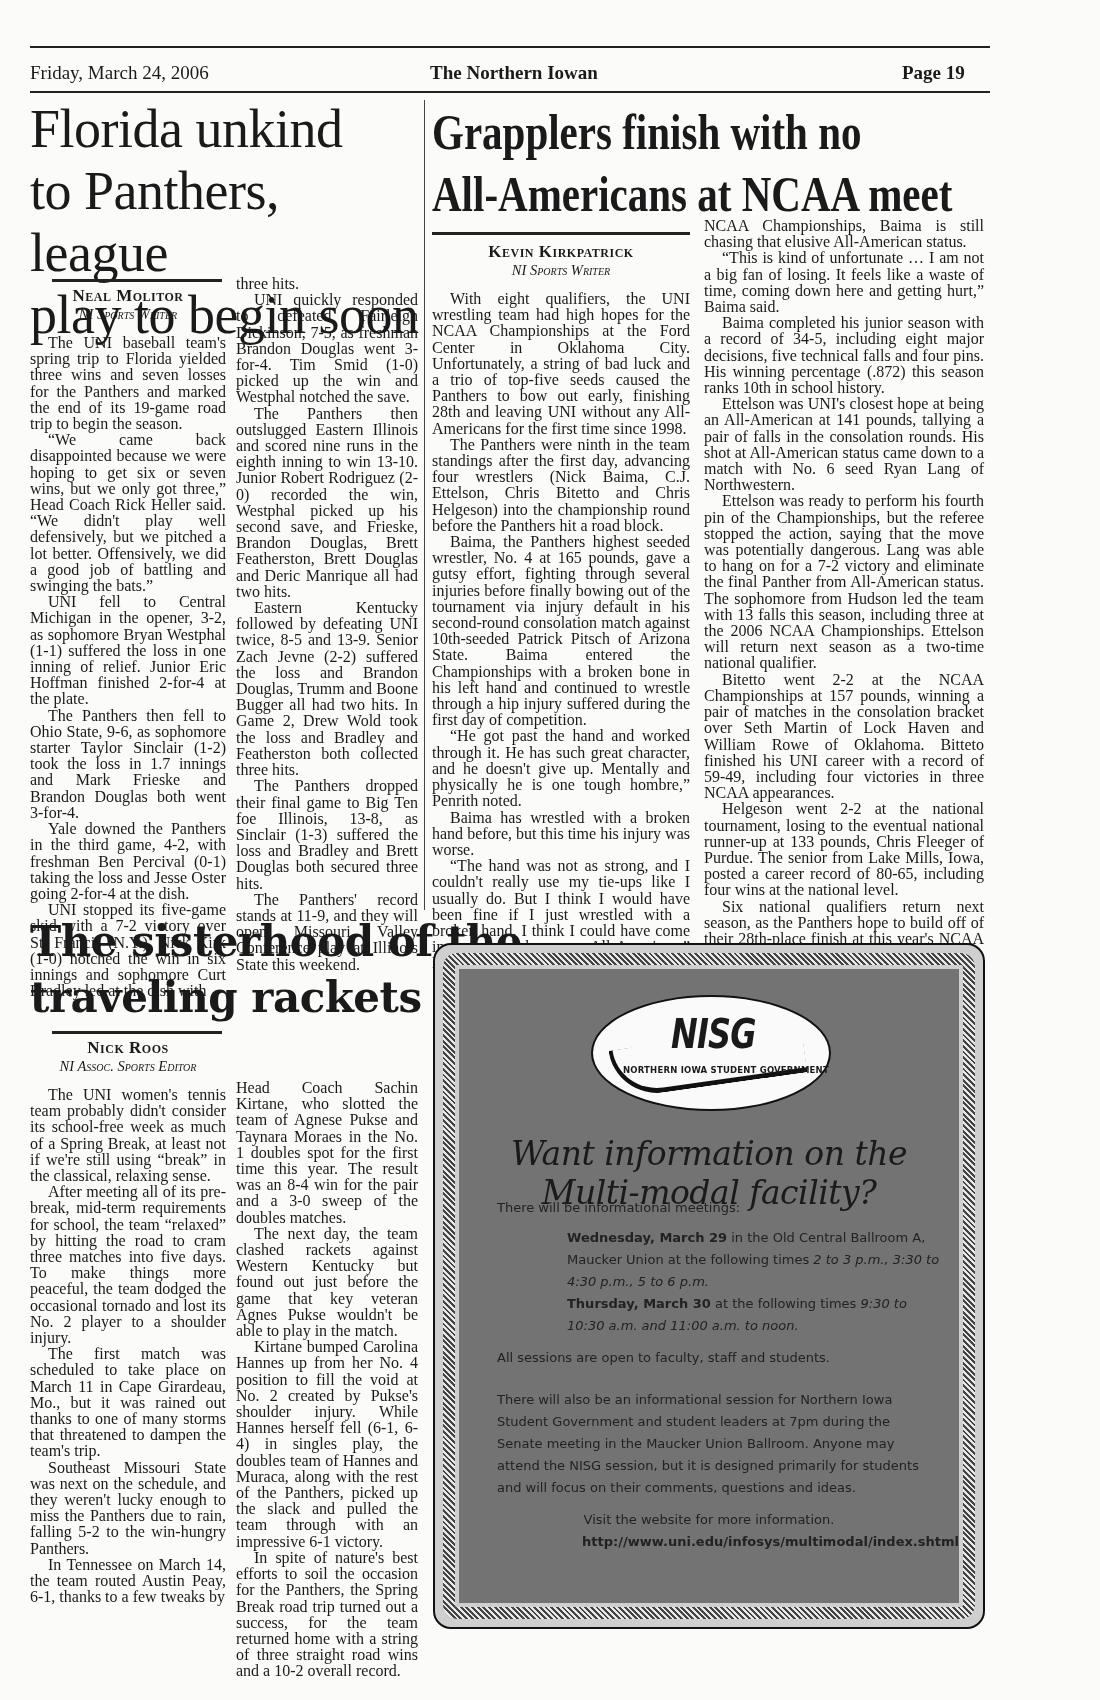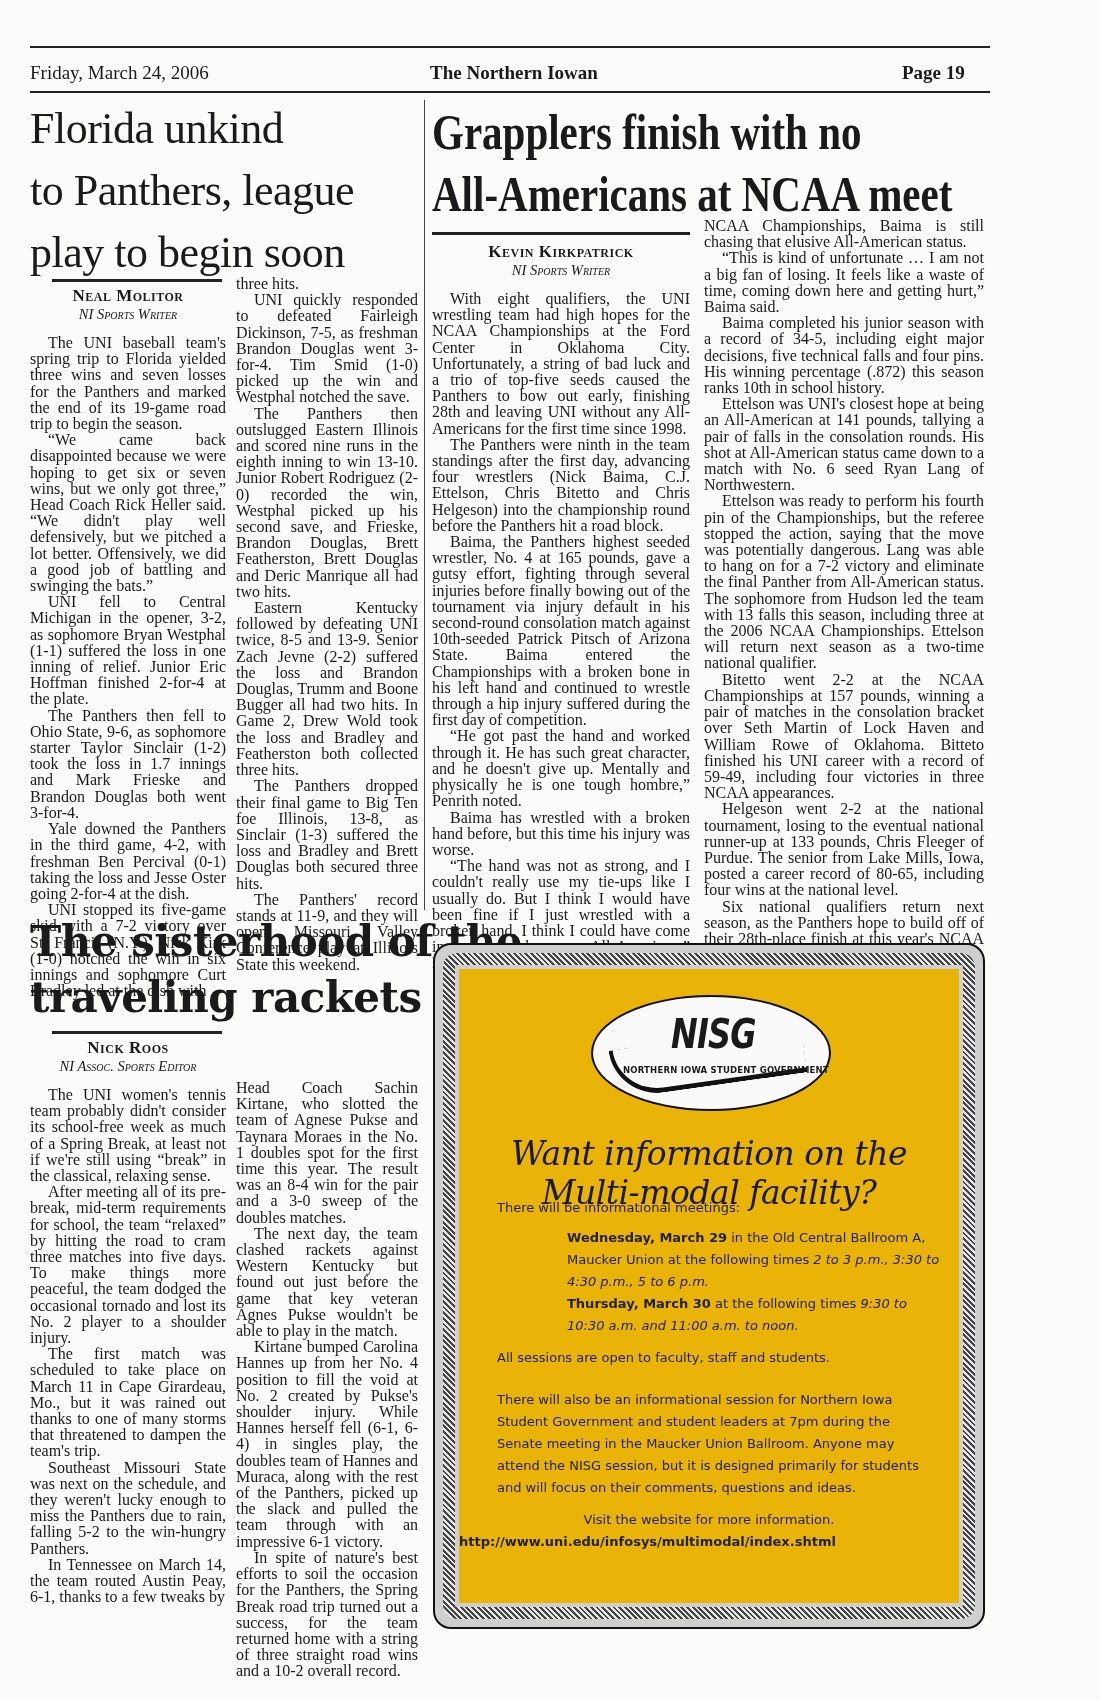--- a/index.html
+++ b/index.html
@@ -5,32 +5,32 @@
   html, body { margin:0; padding:0; }
   body { width:1100px; height:1700px; background:#fbfbf9; position:relative; overflow:hidden; color:#1a1a1a; font-family:"DejaVu Serif", serif; }
   .abs { position:absolute; }
   .rule { position:absolute; background:#222; }
   .hdr { position:absolute; top:60px; height:26px; font-family:"Liberation Serif", serif; font-size:19px; line-height:26px; }
   .p { font-family:"Liberation Serif", serif; font-size:16px; line-height:16.2px; text-align:justify; margin:0; text-indent:0; }
   .p.ind { text-indent:18px; }
   .col { position:absolute; }
   .byname { font-family:"Liberation Serif", serif; font-variant:small-caps; font-weight:bold; font-size:17px; text-align:center; letter-spacing:0.5px; }
   .bytitle { font-family:"Liberation Serif", serif; font-style:italic; font-variant:small-caps; font-size:14.5px; text-align:center; margin-bottom:12px; }
-  .h1-light { font-family:"Liberation Serif", serif; font-weight:normal; font-size:44px; line-height:62px; letter-spacing:-0.5px; }
+  .h1-light { font-family:"Liberation Serif", serif; font-weight:normal; font-size:54px; line-height:62px; letter-spacing:-0.5px; }
   .h1-bold-cond { font-family:"Liberation Serif", serif; font-weight:bold; font-size:50px; line-height:62px; transform:scaleX(0.82); transform-origin:left top; white-space:nowrap; }
   .h1-bold { font-family:"DejaVu Serif", serif; font-weight:bold; font-size:42px; line-height:56px; letter-spacing:-0.5px; }
   
   .ad { position:absolute; left:433px; top:943px; width:548px; height:682px; border:2px solid #111; border-radius:18px; background:#cfcfcf; }
   .ad-rope { position:absolute; left:8px; top:8px; right:8px; bottom:8px; border-radius:14px;
     border:12px solid transparent;
     background:
       repeating-linear-gradient(45deg,#444 0 2px,#e8e8e8 2px 4px) border-box;
     -webkit-mask: linear-gradient(#000 0 0) padding-box, linear-gradient(#000 0 0);
     -webkit-mask-composite: xor; mask-composite: exclude; }
-  .ad-inner { position:absolute; left:24px; top:24px; right:24px; bottom:24px; background:#eab308; }
+  .ad-inner { position:absolute; left:24px; top:24px; right:24px; bottom:24px; background:#737373; }
   .logo-oval { position:absolute; left:132px; top:26px; width:236px; height:112px; border:2px solid #111; border-radius:50%; background:#fafafa; }
   .nisg { position:absolute; left:78px; top:14px; font-family:"DejaVu Sans", sans-serif; font-weight:bold; font-style:italic; font-size:40px; letter-spacing:-1px; transform:scaleX(0.8); transform-origin:left top; }
   .nisg-sub { position:absolute; left:30px; top:68px; font-family:"DejaVu Sans", sans-serif; font-weight:bold; font-size:8.5px; letter-spacing:0.2px; white-space:nowrap; }
   .swoosh { position:absolute; left:18px; top:40px; width:190px; height:44px; border-bottom:5px solid #111; border-left:4px solid #111; border-radius:0 0 0 60px; transform:rotate(-8deg); }
   .ad-q { position:absolute; left:0; right:0; top:165px; text-align:center; font-family:"DejaVu Serif", serif; font-style:italic; font-size:33px; letter-spacing:-0.5px; }
   .ad-text { font-family:"DejaVu Sans", sans-serif; font-size:13px; line-height:22px; color:#222; }
   .url { font-weight:bold; }
 </style>
 </head>
 <body>
@@ -134,15 +134,15 @@
     <div class="abs ad-text" style="left:38px;top:228px;">There will be informational meetings:</div>
     <div class="abs ad-text" style="left:108px;top:258px;width:380px;">
       <b>Wednesday, March 29</b><span> in the Old Central Ballroom A, Maucker Union at the following times </span><i>2 to 3 p.m., 3:30 to 4:30 p.m., 5 to 6 p.m.</i>
     </div>
     <div class="abs ad-text" style="left:108px;top:324px;width:380px;">
       <b>Thursday, March 30</b><span> at the following times </span><i>9:30 to 10:30 a.m. and 11:00 a.m. to noon.</i>
     </div>
     <div class="abs ad-text" style="left:38px;top:378px;">All sessions are open to faculty, staff and students.</div>
     <div class="abs ad-text" style="left:38px;top:420px;width:440px;">There will also be an informational session for Northern Iowa Student Government and student leaders at 7pm during the Senate meeting in the Maucker Union Ballroom.  Anyone may attend the NISG session, but it is designed primarily for students and will focus on their comments, questions and ideas.</div>
     <div class="abs ad-text" style="left:0;right:0;top:540px;text-align:center;">Visit the website for more information.</div>
-    <div class="abs ad-text url" style="left:0;right:0;top:562px;text-align:left;">http://www.uni.edu/infosys/multimodal/index.shtml</div>
+    <div class="abs ad-text url" style="left:0;right:0;top:562px;text-align:right;">http://www.uni.edu/infosys/multimodal/index.shtml</div>
   </div>
 </div>
 
 </body></html>

